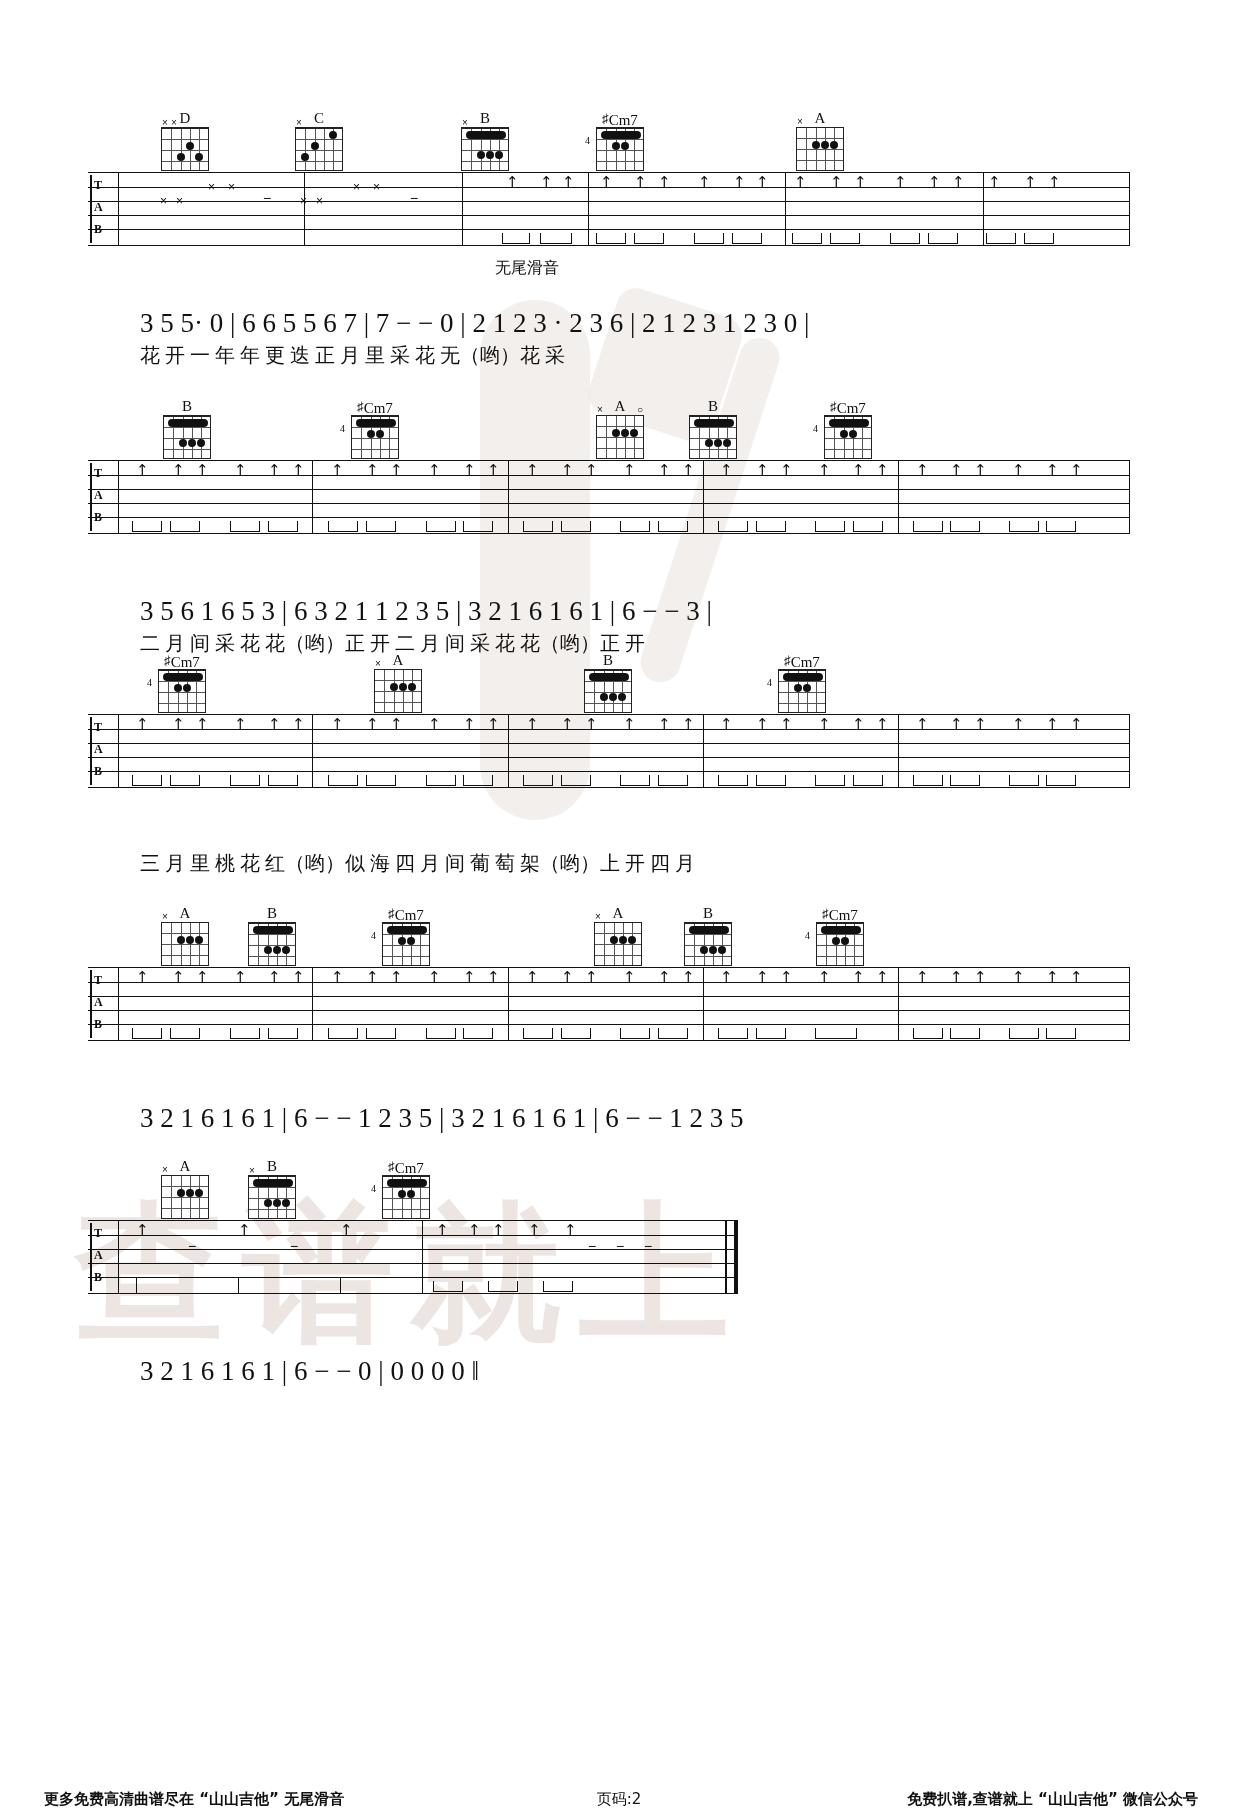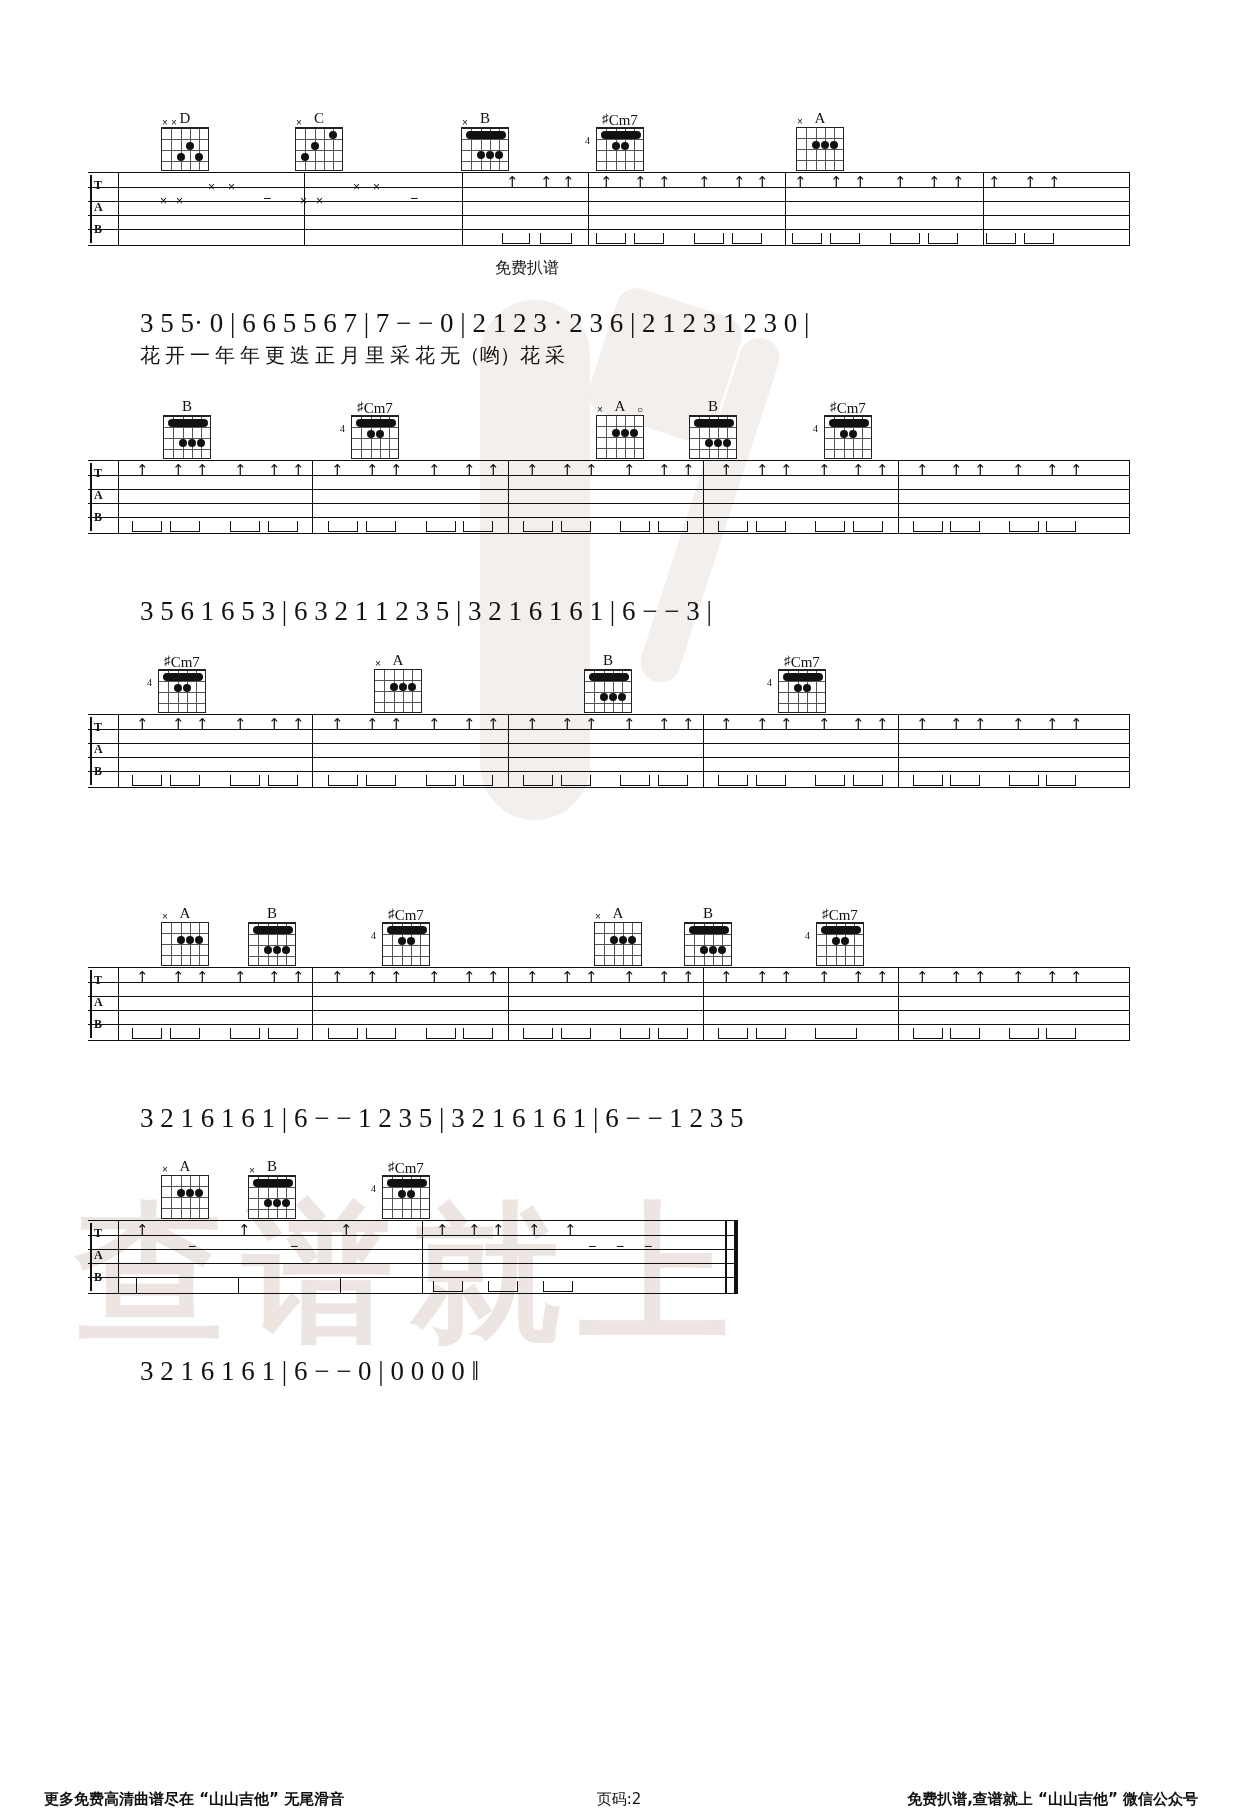--- a/index.html
+++ b/index.html
@@ -316,21 +316,21 @@
     <div class="rhythm" style="left:606px;top:60px;width:28px;"></div>
     <div class="rhythm" style="left:644px;top:60px;width:28px;"></div>
     <div class="rhythm" style="left:704px;top:60px;width:28px;"></div>
     <div class="rhythm" style="left:742px;top:60px;width:28px;"></div>
     <div class="rhythm" style="left:802px;top:60px;width:28px;"></div>
     <div class="rhythm" style="left:840px;top:60px;width:28px;"></div>
     <div class="rhythm" style="left:898px;top:60px;width:28px;"></div>
     <div class="rhythm" style="left:936px;top:60px;width:28px;"></div>
   </div>
 
-  <div class="caption" style="left:495px;top:148px;">免费扒谱</div>
+  <div class="caption" style="left:495px;top:148px;">无尾滑音</div>
 
   <div class="notation" style="top:196px;">
     <div class="notes">3 5 5· 0 | 6 6 5 5 6 7 | 7 − − 0  | 2 1  2 3 · 2 3 6 | 2  1  2 3 1 2 3 0 |</div>
     <div class="lyrics">花 开   一 年 年 更 迭      正 月 里 采  花  无（哟）花 采</div>
   </div>
 </div>
 
 <div class="system" style="top:398px;height:190px;">
 
   <div class="chord" style="left:157px;top:0;">
@@ -483,20 +483,21 @@
     <div class="rhythm" style="left:727px;top:60px;width:28px;"></div>
     <div class="rhythm" style="left:765px;top:60px;width:28px;"></div>
     <div class="rhythm" style="left:825px;top:60px;width:28px;"></div>
     <div class="rhythm" style="left:862px;top:60px;width:28px;"></div>
     <div class="rhythm" style="left:921px;top:60px;width:28px;"></div>
     <div class="rhythm" style="left:958px;top:60px;width:28px;"></div>
   </div>
 
   <div class="notation" style="top:196px;">
     <div class="notes">3 5 6  1 6  5 3 | 6  3  2 1  1 2 3 5 | 3  2 1 6  1  6 1 | 6 − − 3 |</div>
+    <div class="lyrics">二 月 间 采 花   花（哟）正 开 二 月  间 采 花 花（哟）正 开</div>
   </div>
 </div>
 
 <div class="system" style="top:652px;height:190px;">
 
   <div class="chord" style="left:152px;top:0;">
     <div class="cname"><span class="csharp">♯</span><span>Cm7</span></div>
     <div class="grid">
       <div class="fretlabel">4</div>
       <div class="vs" style="left:9px"></div>
@@ -626,20 +627,21 @@
     <div class="rhythm" style="left:668px;top:60px;width:28px;"></div>
     <div class="rhythm" style="left:727px;top:60px;width:28px;"></div>
     <div class="rhythm" style="left:765px;top:60px;width:28px;"></div>
     <div class="rhythm" style="left:825px;top:60px;width:28px;"></div>
     <div class="rhythm" style="left:862px;top:60px;width:28px;"></div>
     <div class="rhythm" style="left:921px;top:60px;width:28px;"></div>
     <div class="rhythm" style="left:958px;top:60px;width:28px;"></div>
   </div>
 
   <div class="notation" style="top:196px;">
+    <div class="lyrics">三 月 里 桃  花  红（哟）似 海   四 月 间 葡 萄  架（哟）上 开 四 月</div>
   </div>
 </div>
 
 <div class="system" style="top:905px;height:190px;">
 
   <div class="chord" style="left:155px;top:0;">
     <div class="cname">A</div>
     <div class="grid nut0">
       <div class="vs" style="left:9px"></div>
           <div class="vs" style="left:19px"></div>

